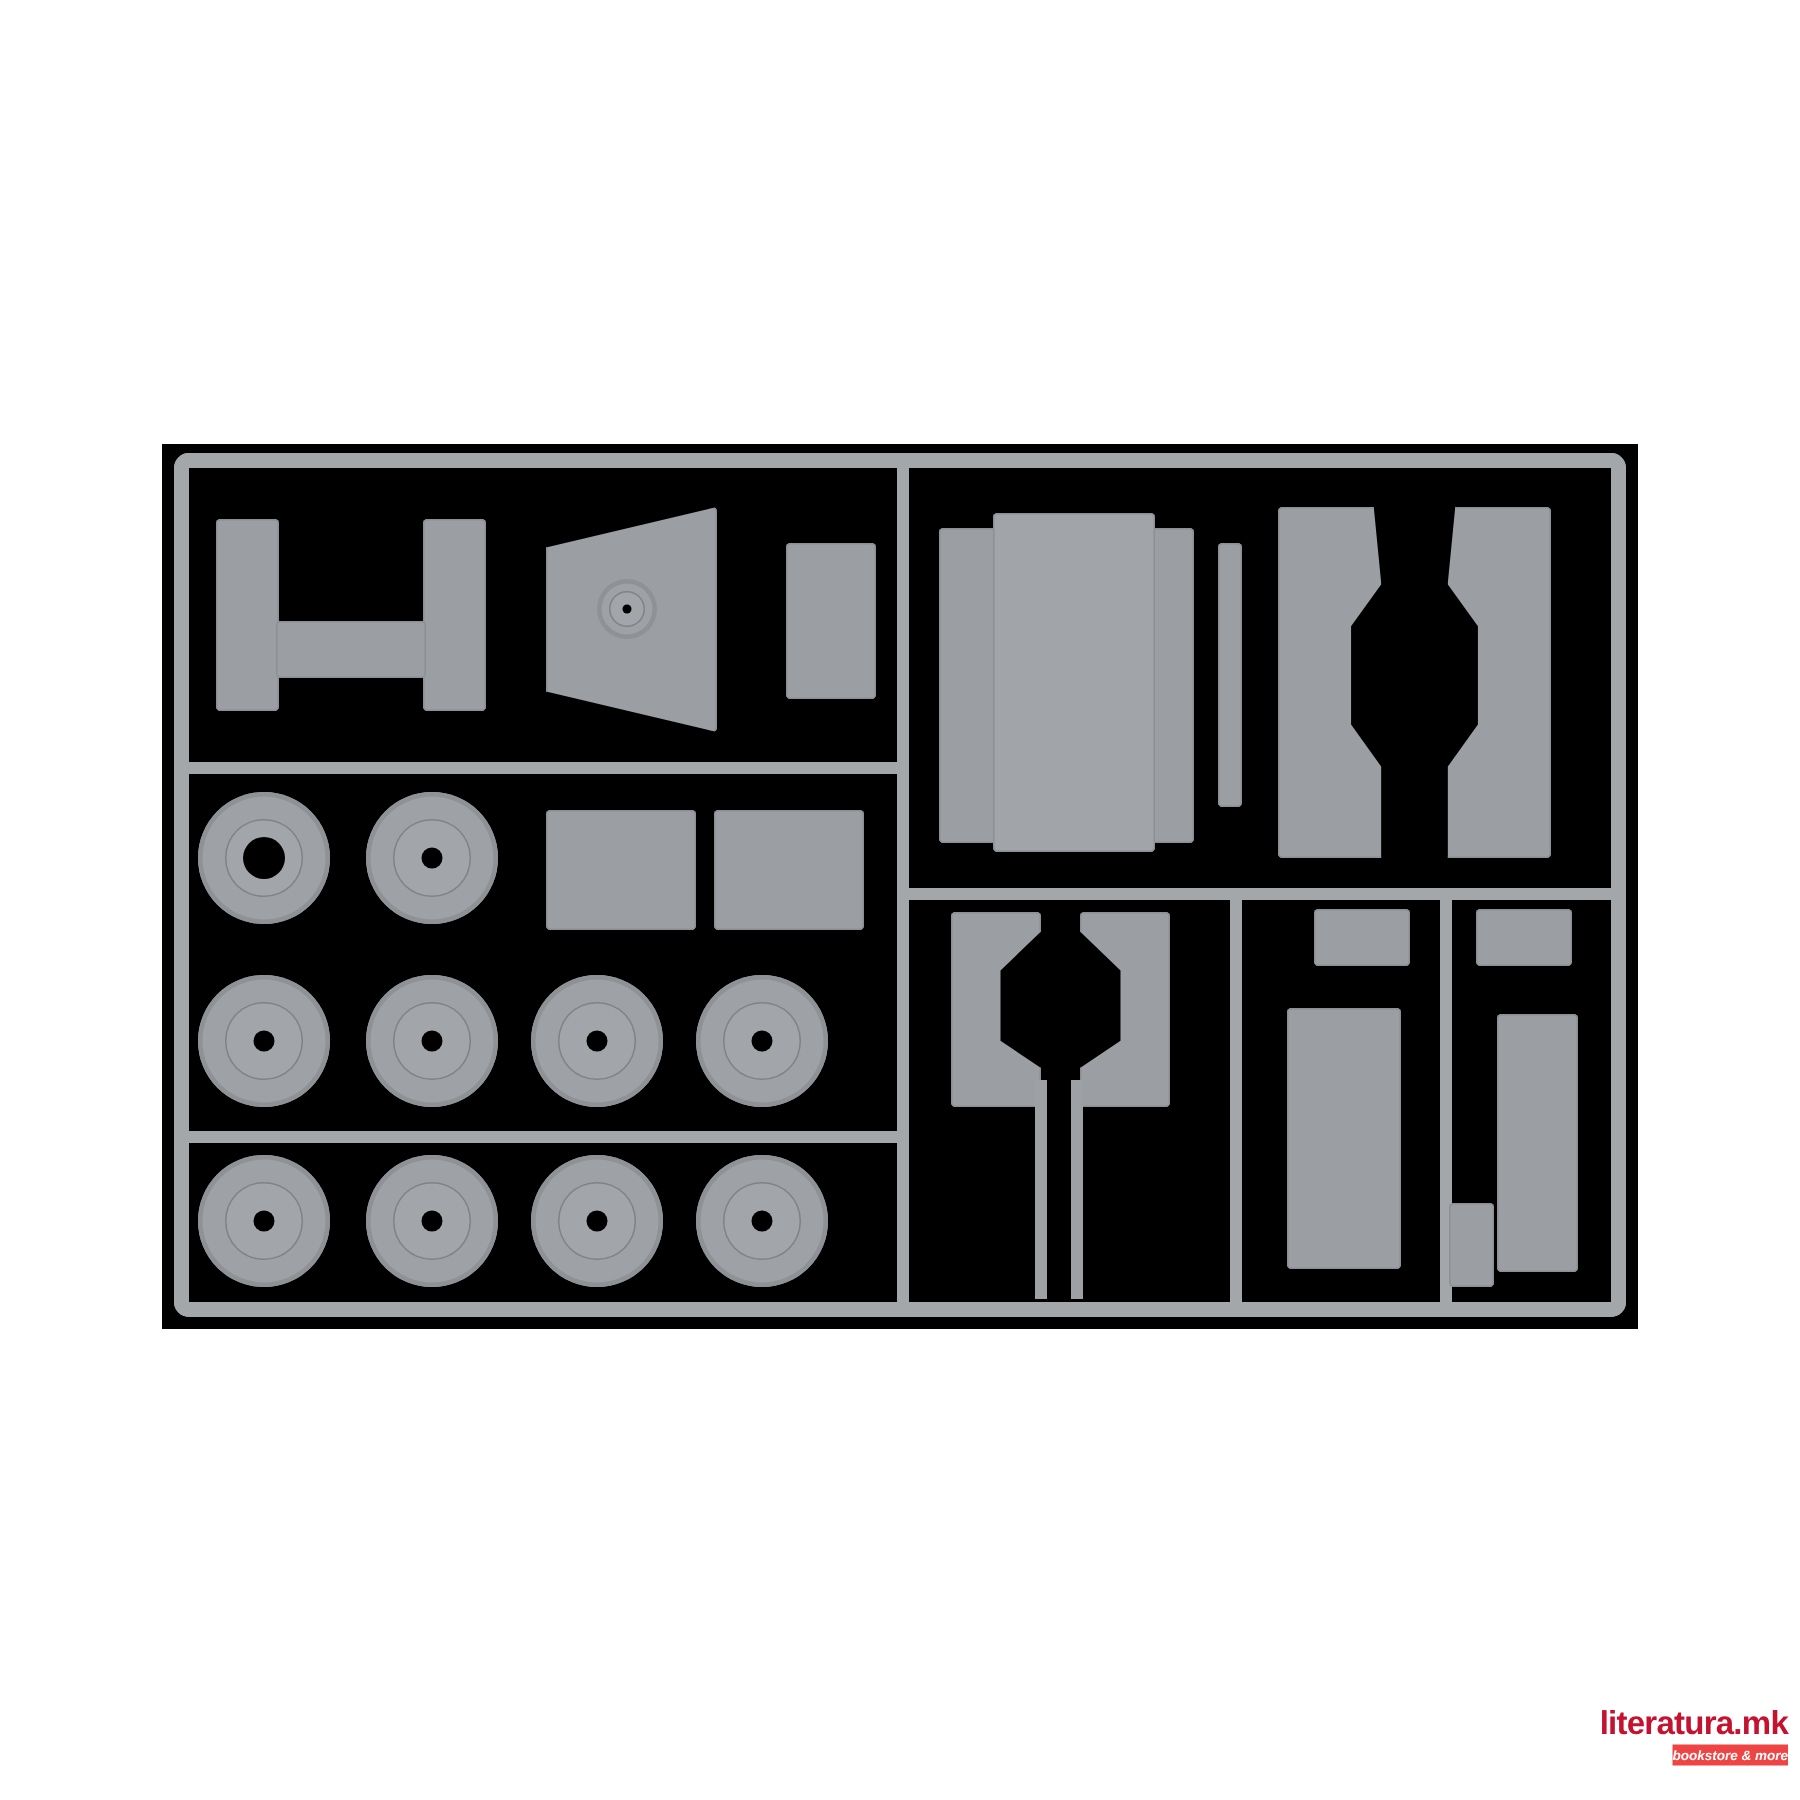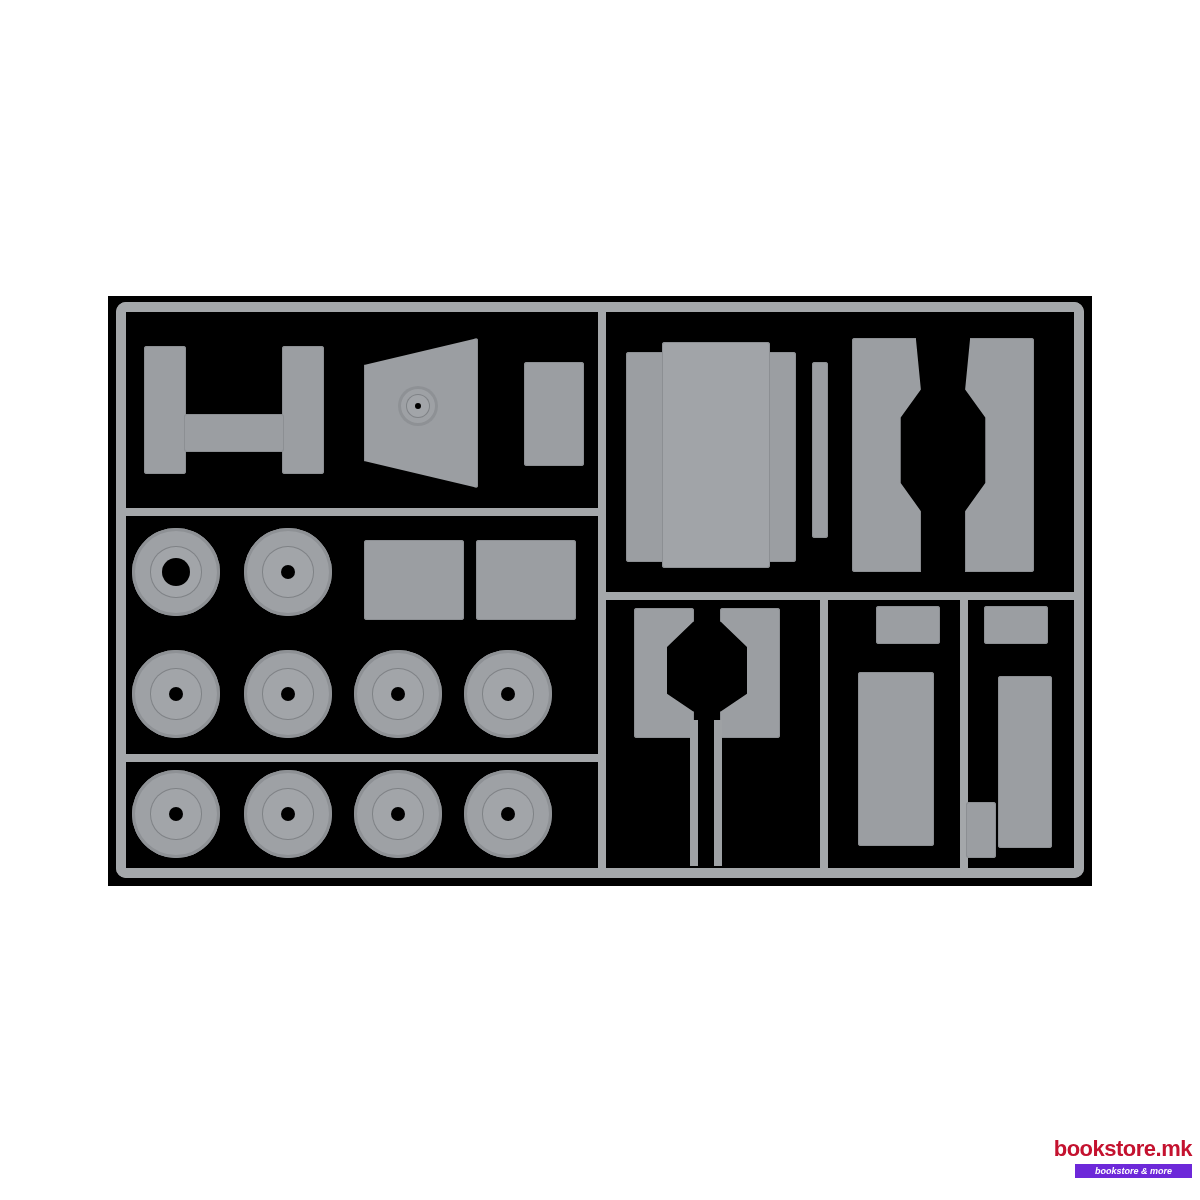--- a/index.html
+++ b/index.html
@@ -7,21 +7,21 @@
   .photo{position:absolute;left:108px;top:296px;width:984px;height:590px;background:#000;}
   .g{position:absolute;background:#9ea1a4;}
   .runner{position:absolute;background:#a4a7aa;border-radius:4px;}
   .part{position:absolute;background:#9b9ea2;border-radius:3px;box-shadow:inset 0 0 0 1px #8c8f93;}
   .tire{position:absolute;border-radius:50%;background:#9ea1a5;box-shadow:inset 0 0 0 3px #8e9195;}
   .tire::before{content:"";position:absolute;left:22%;top:22%;width:56%;height:56%;border-radius:50%;background:#a2a5a9;box-shadow:0 0 0 1px #7f8286;}
   .hub{position:absolute;left:42%;top:42%;width:16%;height:16%;border-radius:50%;background:#000;z-index:2;}
   .hub.big{left:34%;top:34%;width:32%;height:32%;}
   .wm{position:absolute;right:8px;top:1138px;text-align:right;}
   .wm-title{color:#c4122f;font-weight:bold;font-size:22px;letter-spacing:-0.5px;line-height:22px;}
-  .wm-tag{display:inline-block;background:#6d28d9;color:#fff;font-style:italic;font-weight:bold;font-size:9px;padding:2px 20px;margin-top:1px;}
+  .wm-tag{display:inline-block;background:#ef4444;color:#fff;font-style:italic;font-weight:bold;font-size:9px;padding:2px 0;margin-top:1px;}
 </style>
 </head>
 <body>
 
 <div class="photo">
 
   <div class="runner" style="left:8px;top:6px;width:968px;height:10px;border-radius:12px 12px 0 0;"></div>
   <div class="runner" style="left:8px;top:6px;width:10px;height:576px;border-radius:12px 0 0 12px;"></div>
   <div class="runner" style="left:966px;top:6px;width:10px;height:576px;border-radius:0 12px 12px 0;"></div>
   <div class="runner" style="left:8px;top:572px;width:968px;height:10px;border-radius:0 0 12px 12px;"></div>
@@ -92,15 +92,15 @@
   <div class="g" style="left:606px;top:424px;width:8px;height:146px;"></div>
 
   <div class="part" style="left:768px;top:310px;width:64px;height:38px;"></div>
   <div class="part" style="left:876px;top:310px;width:64px;height:38px;"></div>
   <div class="part" style="left:750px;top:376px;width:76px;height:174px;"></div>
   <div class="part" style="left:890px;top:380px;width:54px;height:172px;"></div>
   <div class="part" style="left:858px;top:506px;width:30px;height:56px;"></div>
 </div>
 
 <div class="wm">
-  <div class="wm-title">bookstore.mk</div>
+  <div class="wm-title">literatura.mk</div>
   <div class="wm-tag">bookstore &amp; more</div>
 </div>
 
 </body></html>

